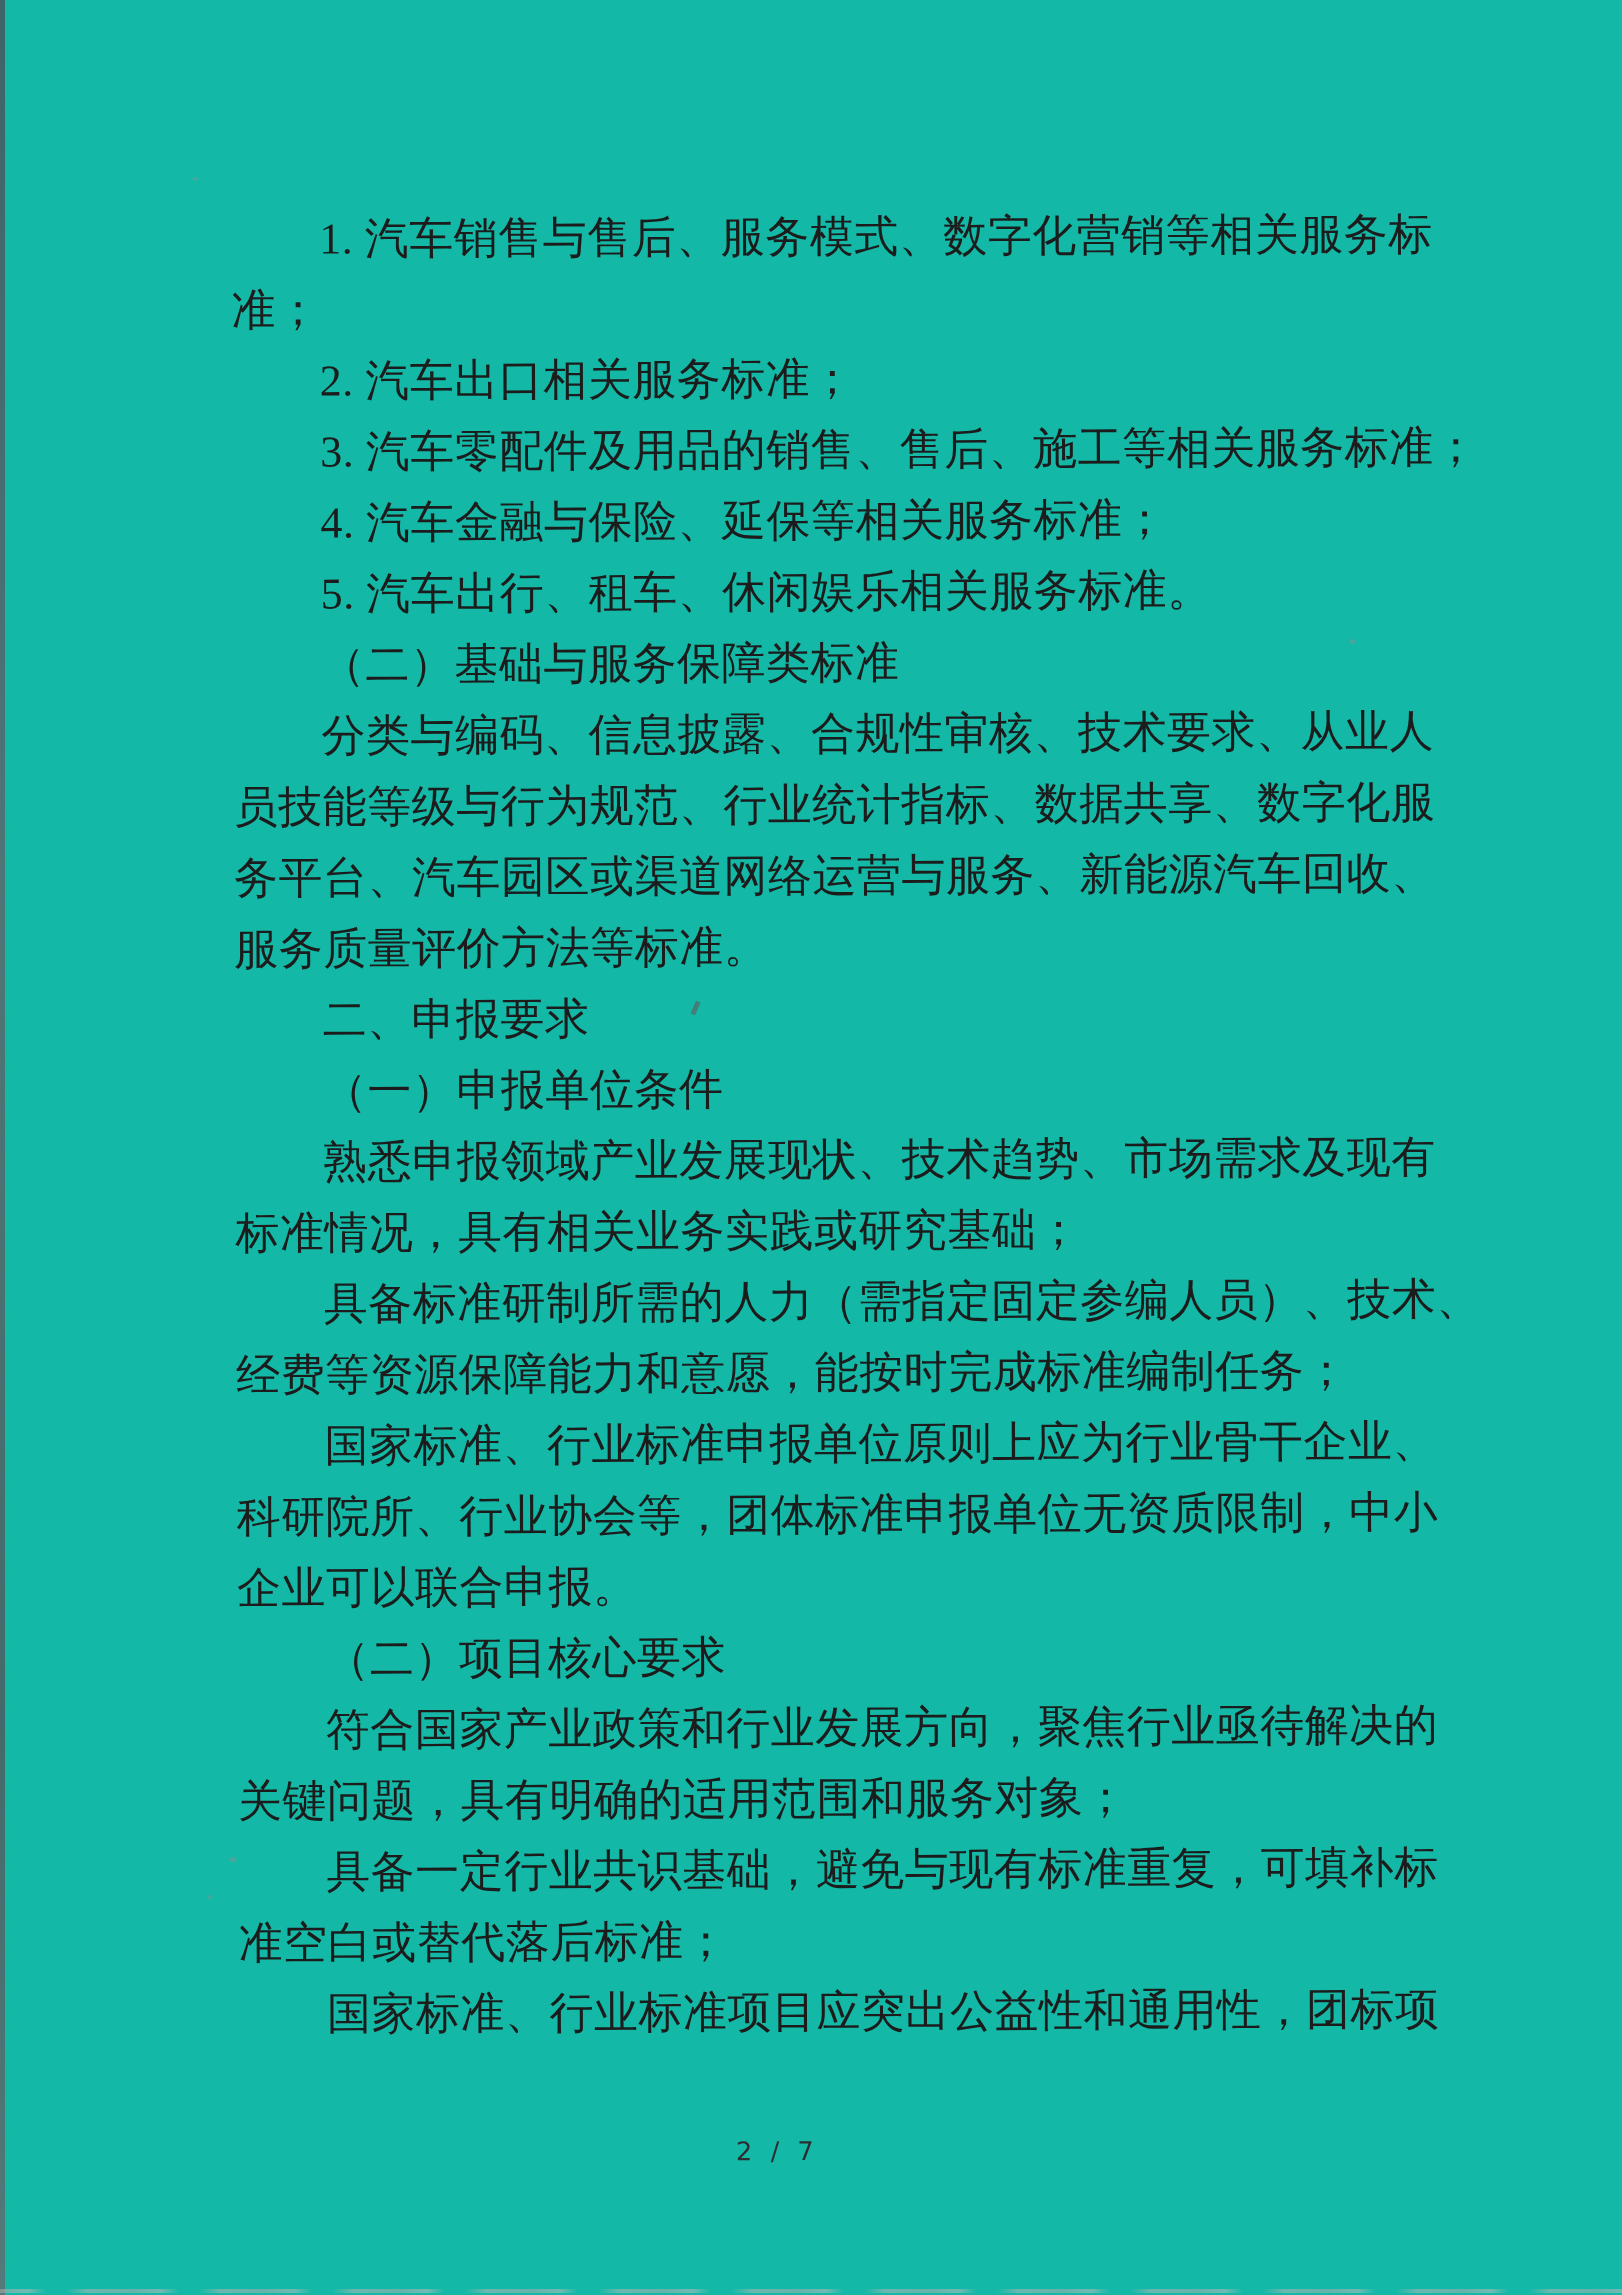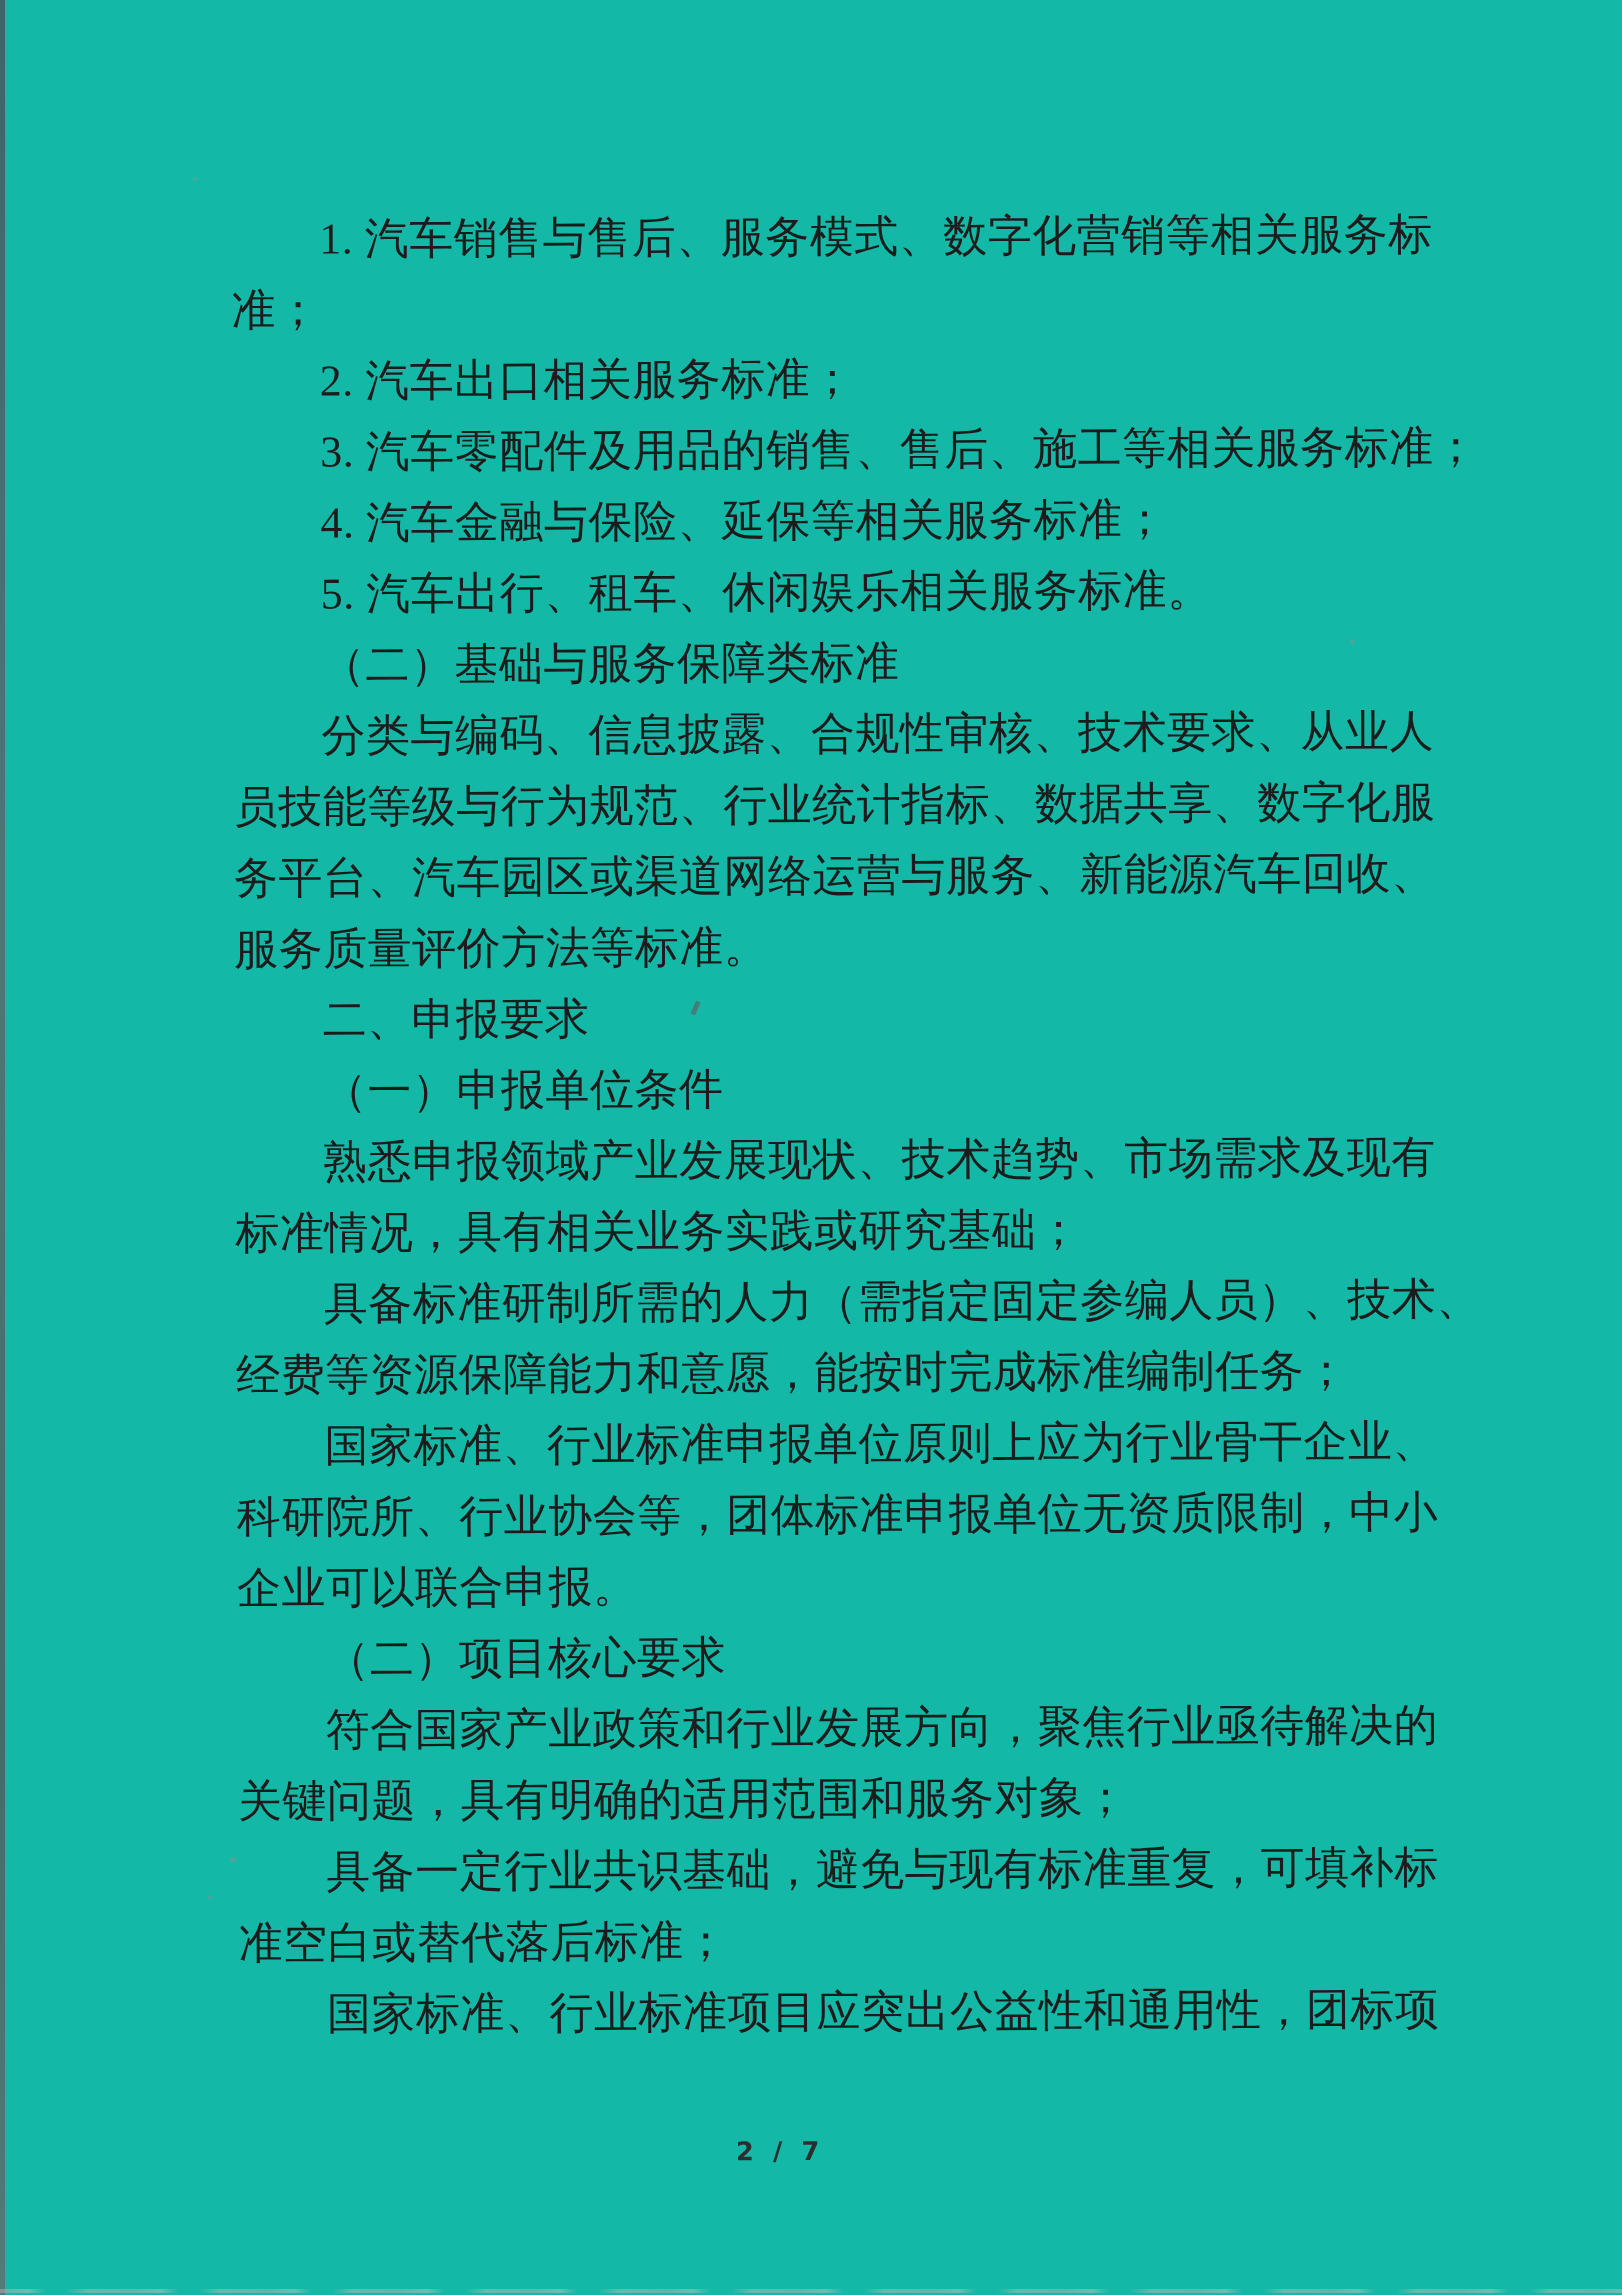--- a/index.html
+++ b/index.html
@@ -56,21 +56,21 @@
   }
   .line.indent {
     padding-left: 88px;
   }
   .page-number {
     position: absolute;
     left: 736px;
     top: 2136px;
     font-family: "DejaVu Sans", "Liberation Sans", sans-serif;
     font-size: 25.6px;
-    font-weight: bold;
+    font-weight: normal;
     letter-spacing: 5.1px;
     color: #2b2e30;
     transform: rotate(-0.3deg);
   }
   
   .speck {
     position: absolute;
     background: #8a8f90;
     border-radius: 50%;
     opacity: 0.5;

